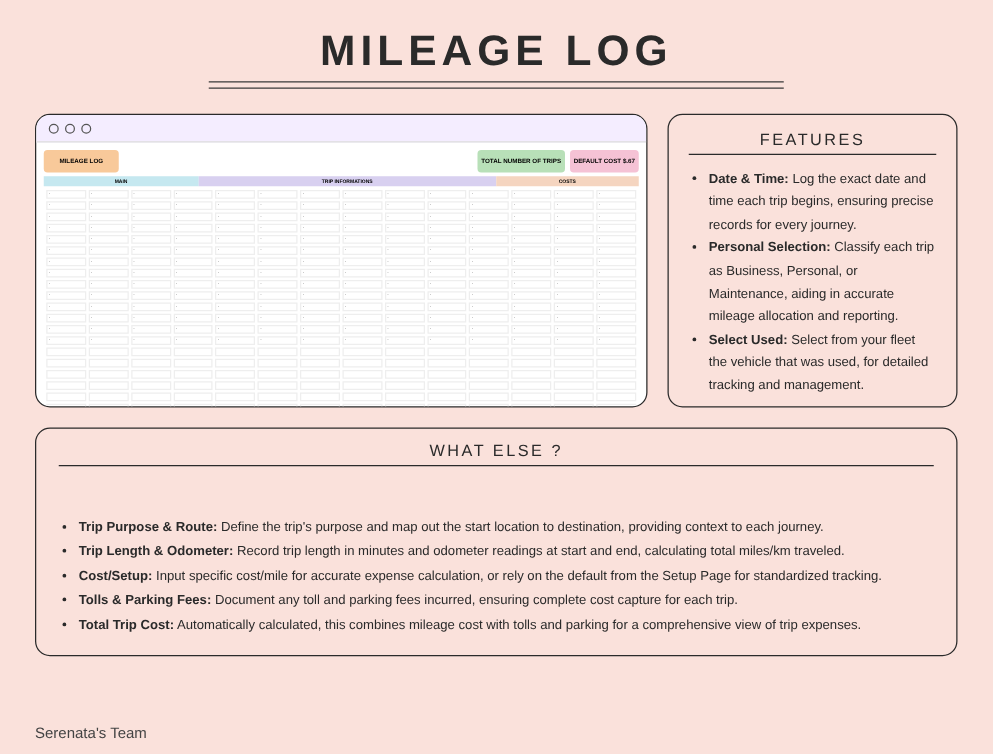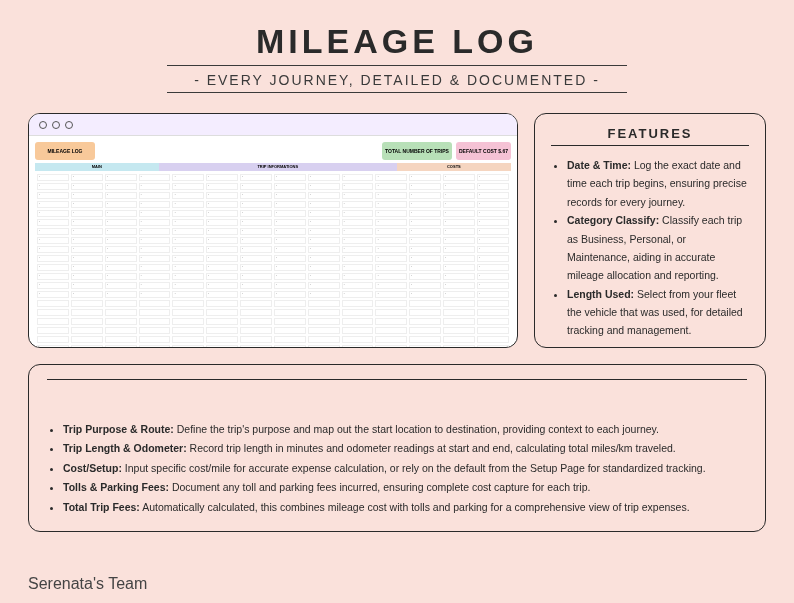--- a/index.html
+++ b/index.html
@@ -87,48 +87,47 @@
   flex: 1;
   border: 1.5px solid #2a2a2a;
   border-radius: 12px;
   padding: 12px 16px;
   height: 235px;
 }
 .box-title {
   text-align: center;
   font-size: 13px;
   letter-spacing: 2px;
-  font-weight: 700;
+  font-weight: 400;
   color: #2a2a2a;
 }
 .box-hr { height: 1px; background: #2a2a2a; margin: 4px 0 10px; }
 .feat-list { list-style: disc; padding-left: 16px; font-size: 10.5px; line-height: 1.75; color: #2a2a2a; }
 .feat-list b { font-weight: 700; }
 .whatelse-box {
   margin: 16px 28px 0;
   border: 1.5px solid #2a2a2a;
   border-radius: 12px;
   padding: 10px 18px 14px;
 }
 .whatelse-list { list-style: disc; padding-left: 16px; font-size: 10.5px; line-height: 1.85; color: #2a2a2a; margin-top: 40px; }
 .footer {
   position: absolute;
   bottom: 10px;
   left: 28px;
-  font-size: 16px;
+  font-size: 12px;
   color: #444;
 }
 </style>
 </head>
 <body>
 
 <div class="header">
   <div class="title">MILEAGE LOG</div>
   <div class="divider"></div>
-  <div class="subtitle">- EVERY JOURNEY, DETAILED &amp; DOCUMENTED -</div>
   <div class="divider"></div>
 </div>
 
 <div class="content-row">
   <div class="preview-box">
     <div class="preview-titlebar">
       <div class="dot"></div>
       <div class="dot"></div>
       <div class="dot"></div>
     </div>
@@ -471,30 +470,31 @@
           </tbody>
       </table>
     </div>
   </div>
 
   <div class="features-box">
     <div class="box-title">FEATURES</div>
     <div class="box-hr"></div>
     <ul class="feat-list" id="features-list">
         <li><b>Date &amp; Time:</b> Log the exact date and time each trip begins, ensuring precise records for every journey.</li>
-        <li><b>Category Classify:</b> Classify each trip as Business, Personal, or Maintenance, aiding in accurate mileage allocation and reporting.</li>
-        <li><b>Length Used:</b> Select from your fleet the vehicle that was used, for detailed tracking and management.</li>
+        <li><b>Personal Selection:</b> Classify each trip as Business, Personal, or Maintenance, aiding in accurate mileage allocation and reporting.</li>
+        <li><b>Select Used:</b> Select from your fleet the vehicle that was used, for detailed tracking and management.</li>
       </ul>
   </div>
 </div>
 
 <div class="whatelse-box">
+  <div class="box-title">WHAT ELSE ?</div>
   <div class="box-hr"></div>
   <ul class="whatelse-list" id="whatelse-list">
       <li><b>Trip Purpose &amp; Route:</b> Define the trip's purpose and map out the start location to destination, providing context to each journey.</li>
       <li><b>Trip Length &amp; Odometer:</b> Record trip length in minutes and odometer readings at start and end, calculating total miles/km traveled.</li>
       <li><b>Cost/Setup:</b> Input specific cost/mile for accurate expense calculation, or rely on the default from the Setup Page for standardized tracking.</li>
       <li><b>Tolls &amp; Parking Fees:</b> Document any toll and parking fees incurred, ensuring complete cost capture for each trip.</li>
-      <li><b>Total Trip Fees:</b> Automatically calculated, this combines mileage cost with tolls and parking for a comprehensive view of trip expenses.</li>
+      <li><b>Total Trip Cost:</b> Automatically calculated, this combines mileage cost with tolls and parking for a comprehensive view of trip expenses.</li>
     </ul>
 </div>
 
 <div class="footer">Serenata's Team</div>
 
 </body></html>

